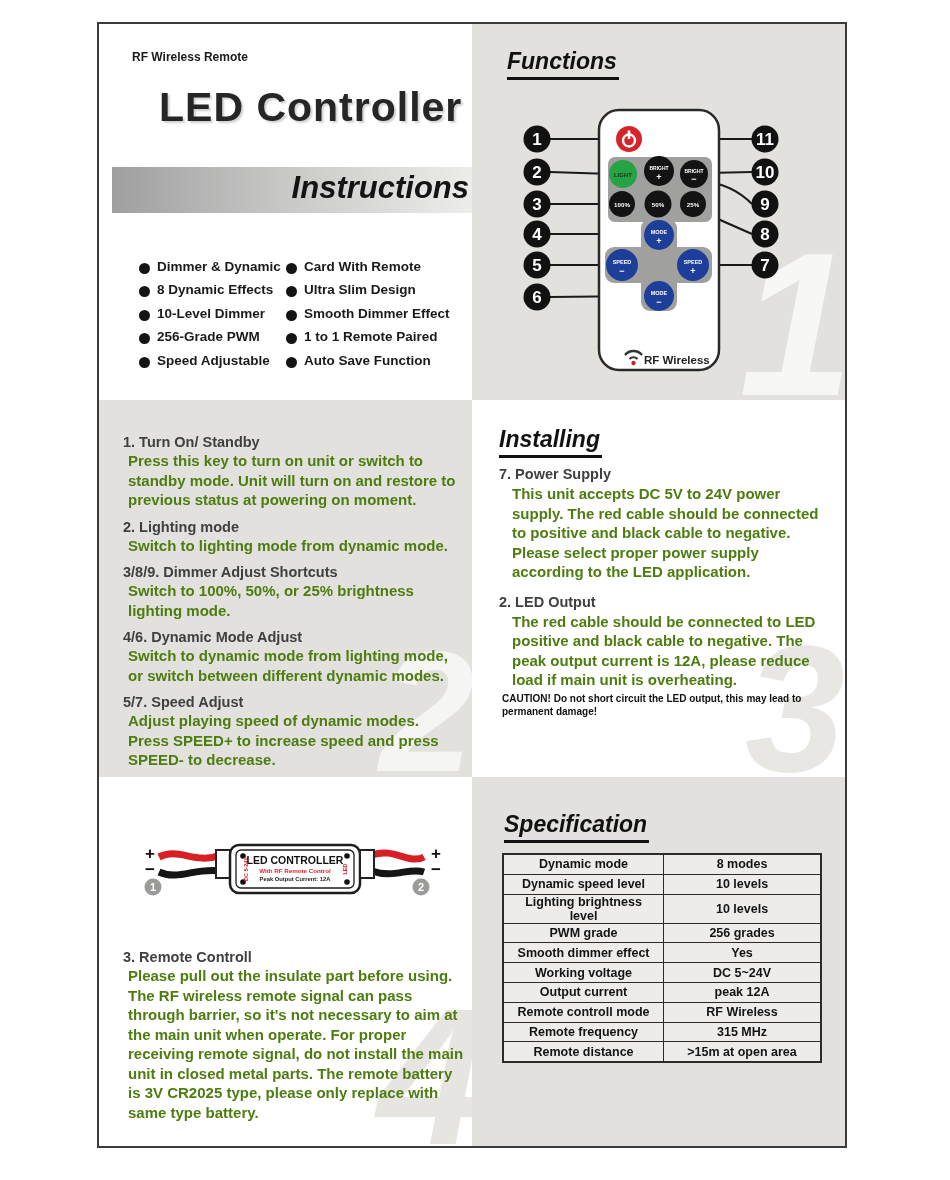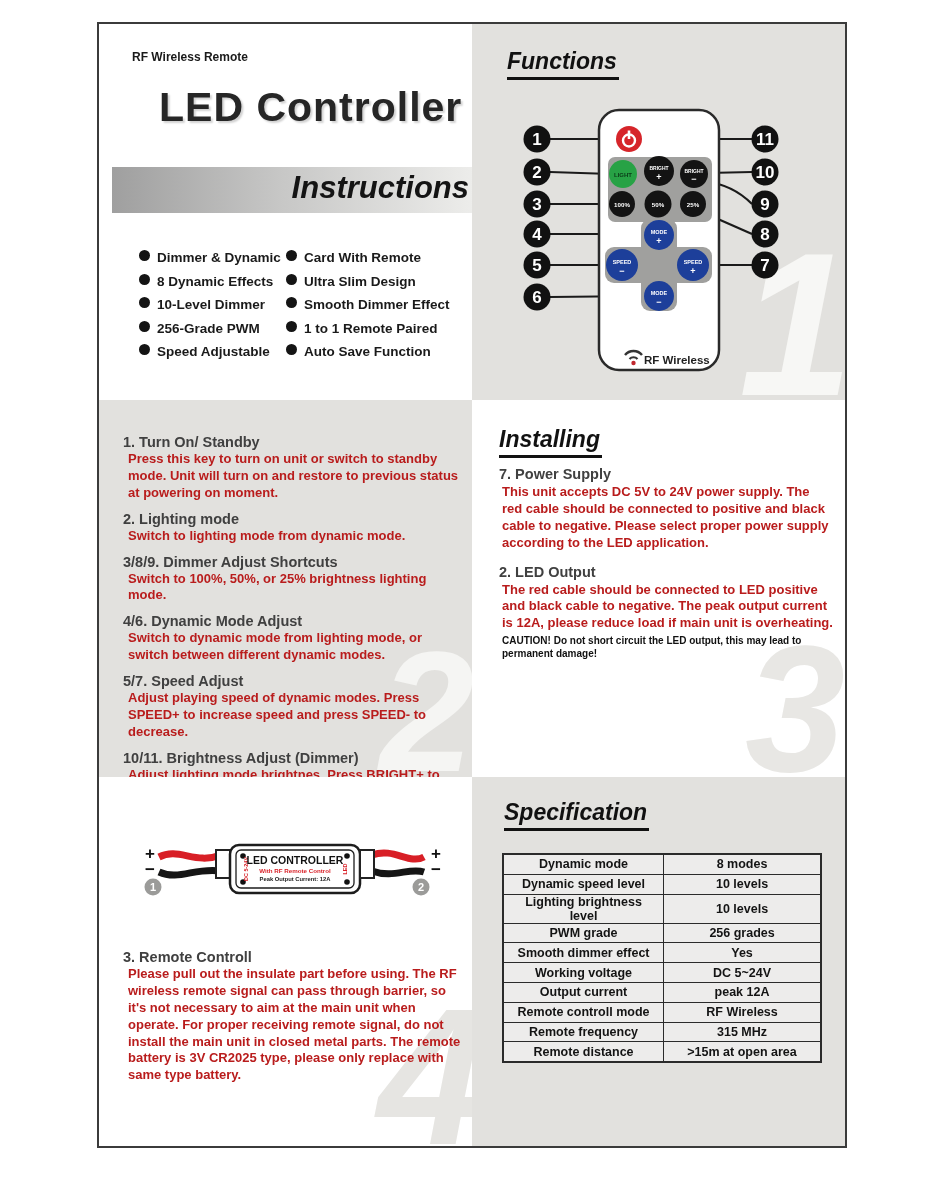--- a/index.html
+++ b/index.html
@@ -21,35 +21,35 @@
 
   
   .kicker{position:absolute;left:33px;top:26px;font-size:12px;font-weight:bold;}
   .led-title{position:absolute;left:60px;top:60px;font-size:41px;font-weight:bold;color:#262626;
              text-shadow:2px 2px 2px rgba(0,0,0,0.18);letter-spacing:1px;}
   .banner{position:absolute;left:0;top:143px;width:373px;height:46px;
           background:linear-gradient(90deg,#9f9f9f 0%,#c7c7c6 45%,#efefed 100%);margin-left:13px;}
   .banner-text{position:absolute;right:16px;top:3px;font-size:31px;font-weight:bold;font-style:italic;color:#141414;}
   .features{position:absolute;top:226px;}
   .fl{left:40px;} .fr{left:187px;}
-  .feature{display:flex;align-items:flex-start;height:23.6px;font-size:13.5px;font-weight:bold;white-space:nowrap;}
+  .feature{display:flex;align-items:flex-end;height:23.6px;font-size:13.5px;font-weight:bold;white-space:nowrap;}
   .dot{width:11px;height:11px;border-radius:50%;background:#141414;margin-right:7px;flex:none;}
 
   
   .sec-head{position:absolute;font-size:23px;font-weight:bold;font-style:italic;color:#111;
             border-bottom:3px solid #111;padding:0 2px 2px 0;display:inline-block;}
   .remote-svg,.device-svg{position:absolute;left:0;}
 
   
   .txtblock h3{font-size:14.5px;margin:0 0 1px 0;color:#404040;}
-  .txtblock p{font-size:13px;font-weight:bold;color:#b91c1c;margin:0 0 9px 5px;line-height:1.3;}
+  .txtblock p{font-size:15px;font-weight:bold;color:#4d7c0f;margin:0 0 9px 5px;line-height:1.3;}
   .q3-content{position:absolute;left:24px;top:34px;width:338px;}
   .q4-content{position:absolute;left:27px;top:66px;width:334px;}
   .q4-content h3{margin-bottom:2px;}
-  .q4-content p{margin-left:3px;margin-bottom:12px;}
+  .q4-content p{margin-left:13px;margin-bottom:12px;}
   .caution{font-size:10px;font-weight:bold;color:#111;margin:-10px 0 0 3px;line-height:1.3;}
   .q5-content{position:absolute;left:24px;top:172px;width:344px;}
 
   
   .spec-table{position:absolute;left:30px;top:76px;width:320px;border-collapse:collapse;
               border:2px solid #2b2b2b;background:#edeceb;}
   .spec-table td{border:1.5px solid #2b2b2b;font-size:12.5px;font-weight:bold;text-align:center;
                  height:18.8px;padding:0 12px;color:#141414;}
   .spec-table td.c1{width:50.5%;}
 </style>
@@ -295,21 +295,21 @@
       <circle cx="322" cy="70" r="8.5" fill="#9b9b99"></circle>
       <text x="322" y="74" text-anchor="middle" font-size="11" font-weight="bold" fill="#ffffff">2</text>
     </svg>
     <div class="q5-content txtblock">
       <h3>3. Remote Controll</h3>
       <p>Please pull out the insulate part before using. The RF wireless remote signal can pass through barrier, so it's not necessary to aim at the main unit when operate. For proper receiving remote signal, do not install the main unit in closed metal parts. The remote battery is 3V CR2025 type, please only replace with same type battery.</p>
     </div>
   </section>
 
   <section class="q q6">
-    <span class="sec-head" style="left:32px;top:22px;position:absolute;">Specification</span>
+    <span class="sec-head" style="left:32px;top:34px;position:absolute;">Specification</span>
     <table class="spec-table">
       <tbody>
         <tr>
             <td class="c1">Dynamic mode</td>
             <td>8 modes</td>
           </tr>
         <tr>
             <td class="c1">Dynamic speed level</td>
             <td>10 levels</td>
           </tr>

